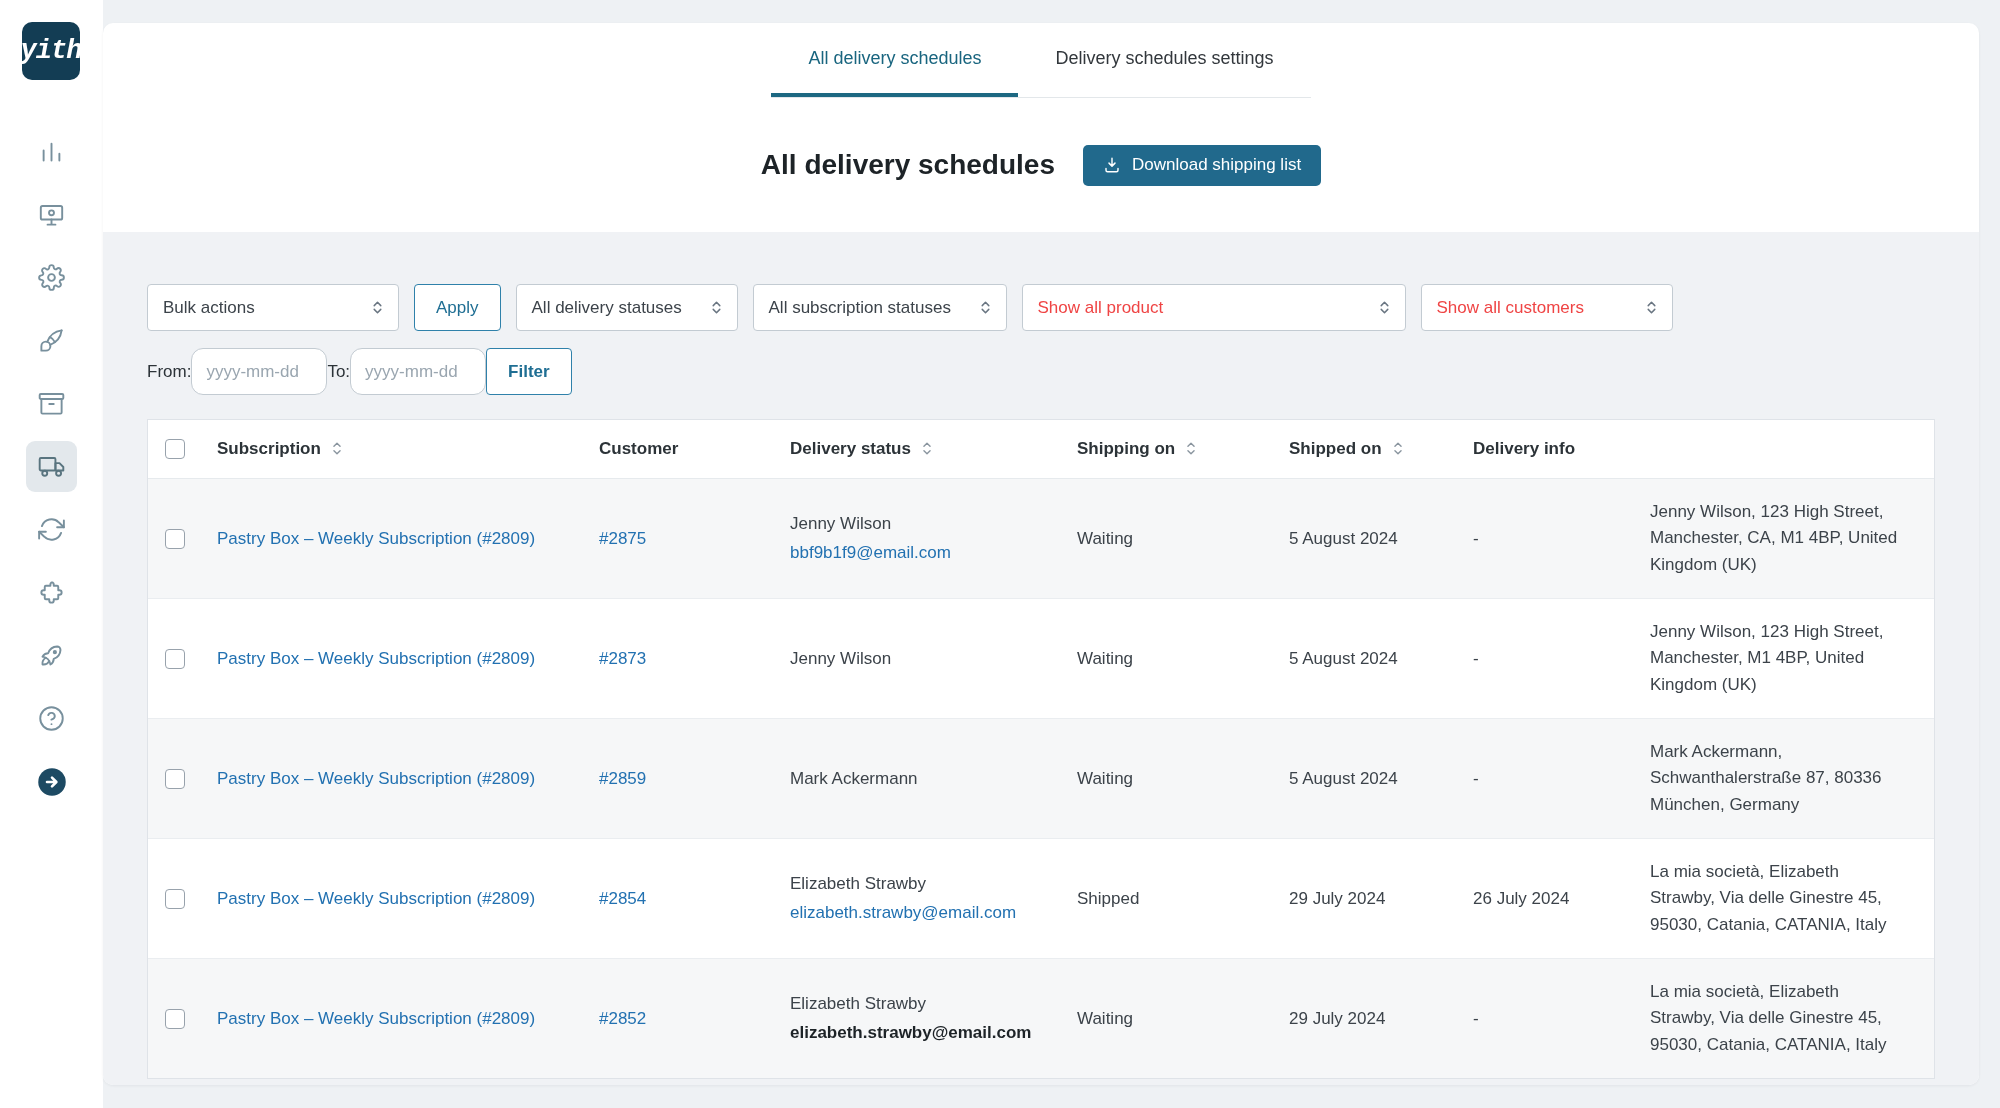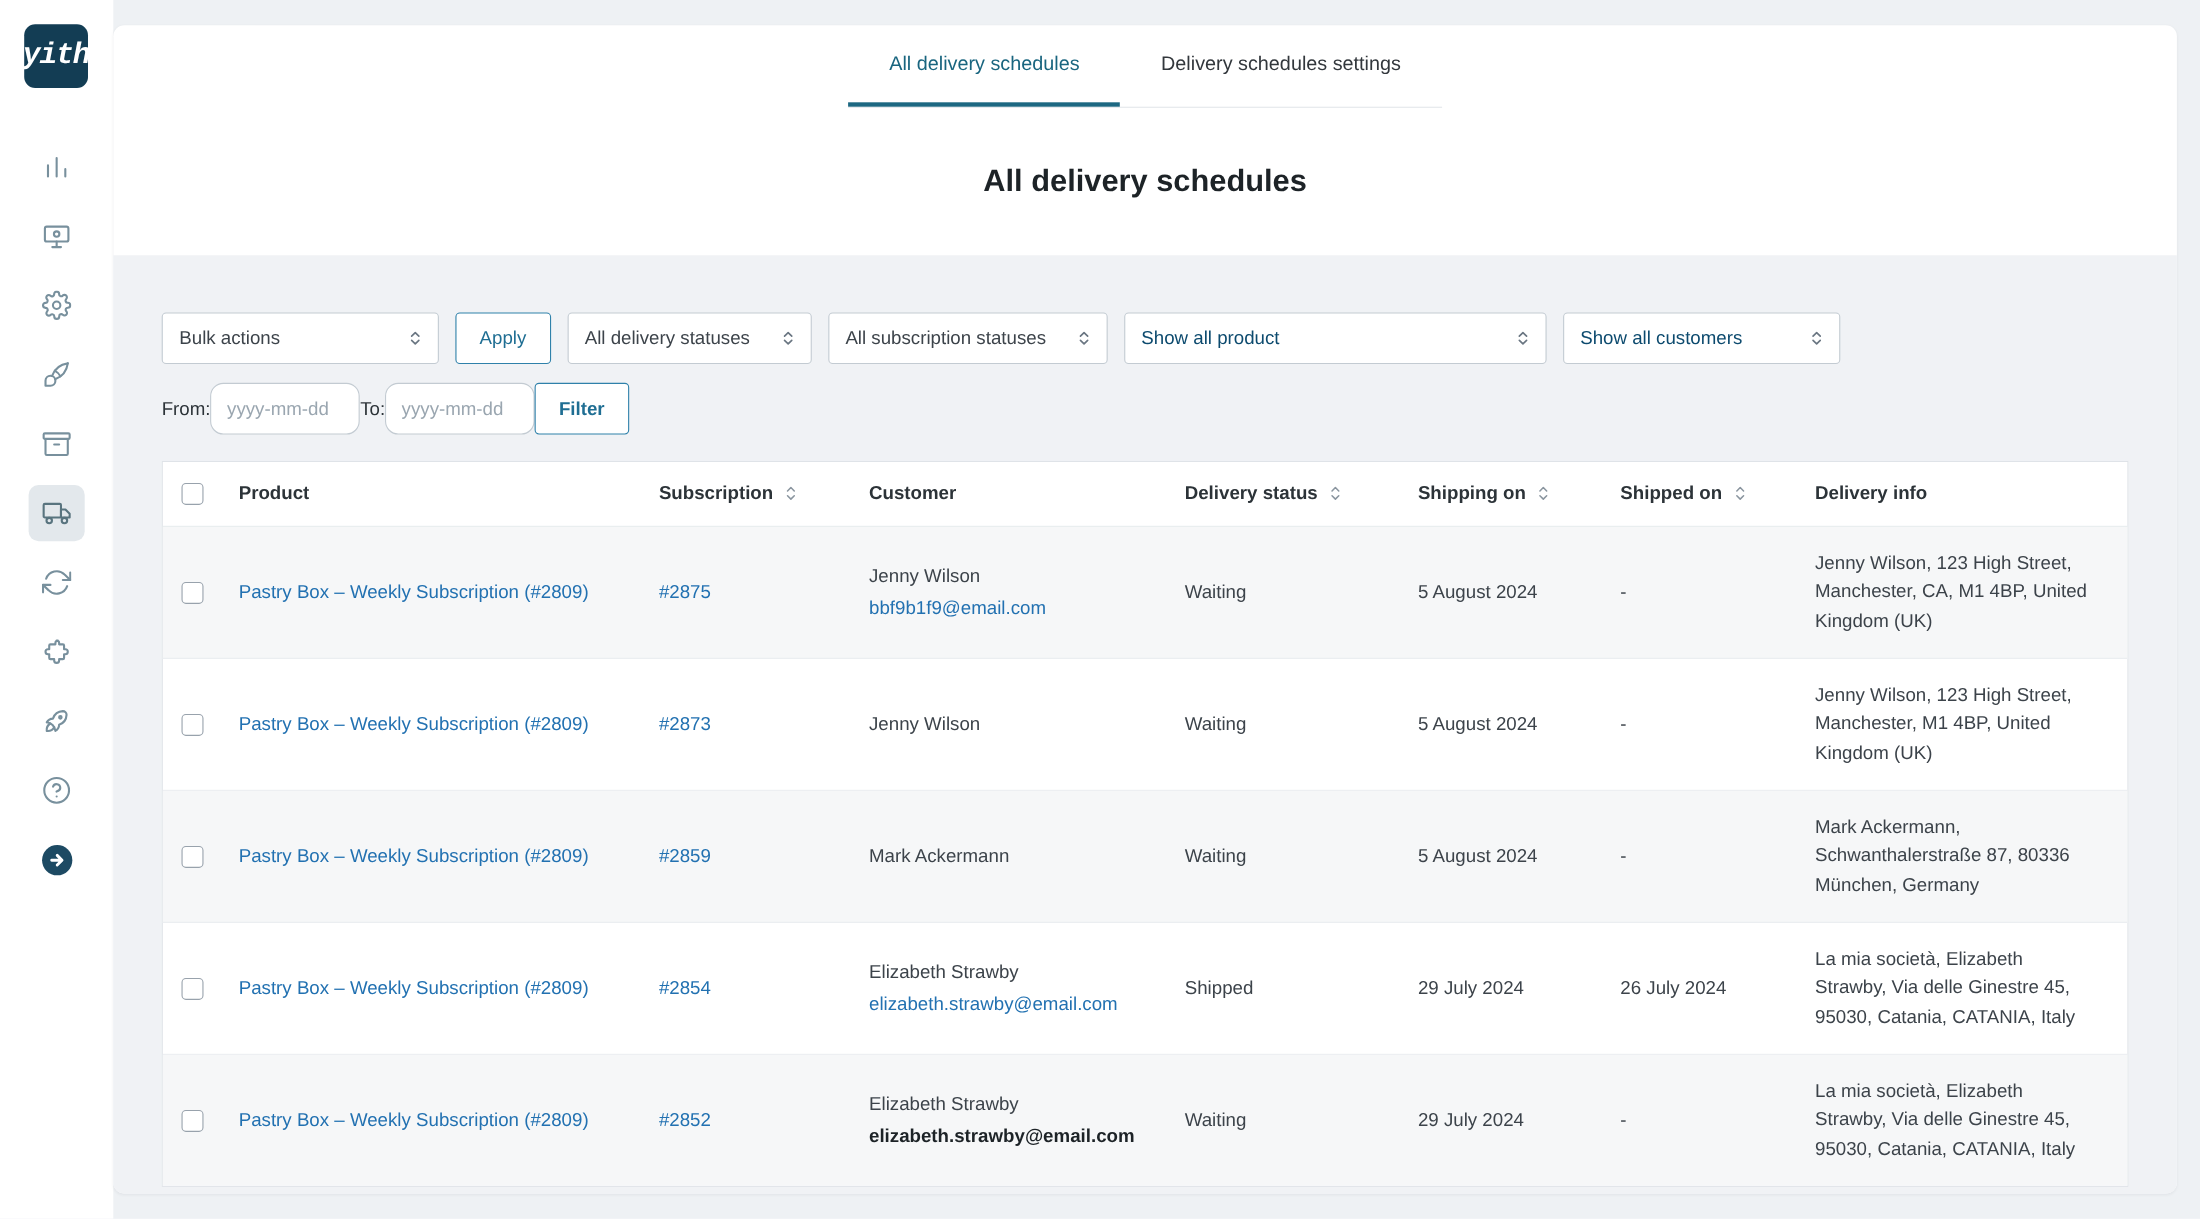--- a/index.html
+++ b/index.html
@@ -61,21 +61,21 @@
   .lower { flex: 1; background: #f0f2f5; border-radius: 0 0 10px 10px; padding: 52px 44px 0 44px; }
 
   
   .frow { display: flex; align-items: center; gap: 15px; height: 47px; }
   .frow2 { margin-top: 17px; gap: 0; }
   .select {
     height: 47px; background: #fff; border: 1px solid #c3cbd2; border-radius: 4px;
     padding: 0 13px 0 15px; display: flex; align-items: center; justify-content: space-between;
     cursor: pointer; color: #3c434a;
   }
-  .select.muted { color: #0c4a6e; }
+  .select.muted { color: #ef4444; }
   .w-bulk { width: 252px; }
   .w-dstat { width: 222px; }
   .w-sstat { width: 254px; }
   .w-prod { width: 384px; }
   .w-cust { width: 252px; }
   .chev { width: 15px; height: 15px; stroke: #6a7682; fill: none; stroke-width: 1.6; stroke-linecap: round; stroke-linejoin: round; flex: 0 0 auto; margin-left: 10px; }
   .btn-outline {
     height: 47px; background: #fff; border: 1px solid #2f81aa; color: #1f6e93;
     border-radius: 4px; padding: 0 21px; font-size: 17px; font-family: inherit; cursor: pointer;
   }
@@ -198,20 +198,27 @@
     <div class="tab active">
       <span>All delivery schedules</span>
     </div>
     <div class="tab">
       <span>Delivery schedules settings</span>
     </div>
   </div>
 
   <div class="header">
     <h1>All delivery schedules</h1>
+    <button class="dl-btn">
+      <svg viewBox="0 0 24 24">
+          <path d="M12 3v10M8 9.5l4 4 4-4"></path>
+          <path d="M4 16.5V19a2 2 0 0 0 2 2h12a2 2 0 0 0 2-2v-2.5"></path>
+        </svg>
+      <span>Download shipping list</span>
+    </button>
   </div>
 
   <div class="lower">
 
     <div class="frow">
       <div class="select w-bulk">
         <span>Bulk actions</span>
         <svg class="chev" viewBox="0 0 16 16">
             <path d="M4.5 6L8 2.5 11.5 6"></path>
             <path d="M4.5 10L8 13.5 11.5 10"></path>
@@ -256,23 +263,20 @@
       <button class="btn-outline btn-filter">Filter</button>
     </div>
 
     <div class="table-wrap">
 
       <div class="thead">
         <div class="cell">
             <span class="cb"></span>
           </div>
         <div class="cell th">
-          <span>Product</span>
-        </div>
-        <div class="cell th">
           <span>Subscription</span>
           <svg class="sort" viewBox="0 0 16 16">
               <path d="M4.5 5.5L8 2l3.5 3.5"></path>
               <path d="M4.5 10.5L8 14l3.5-3.5"></path>
             </svg>
         </div>
         <div class="cell th">
           <span>Customer</span>
         </div>
         <div class="cell th">

